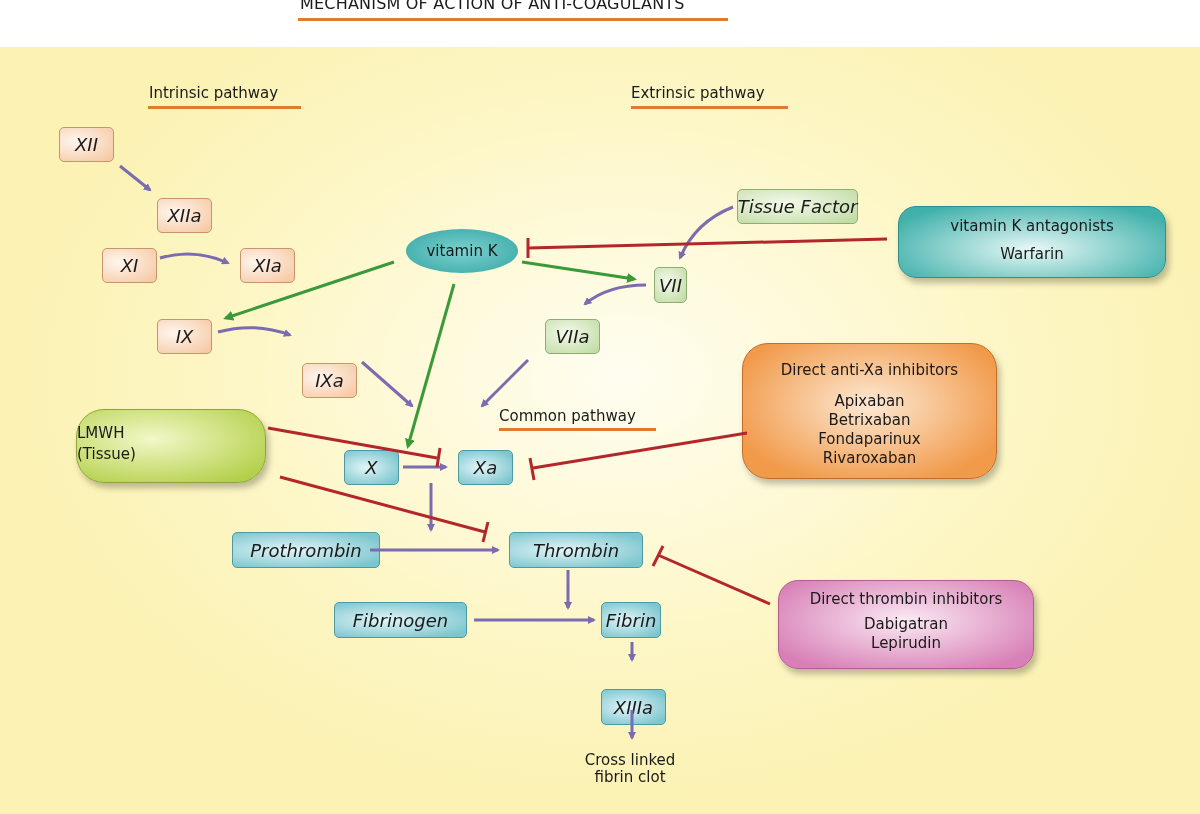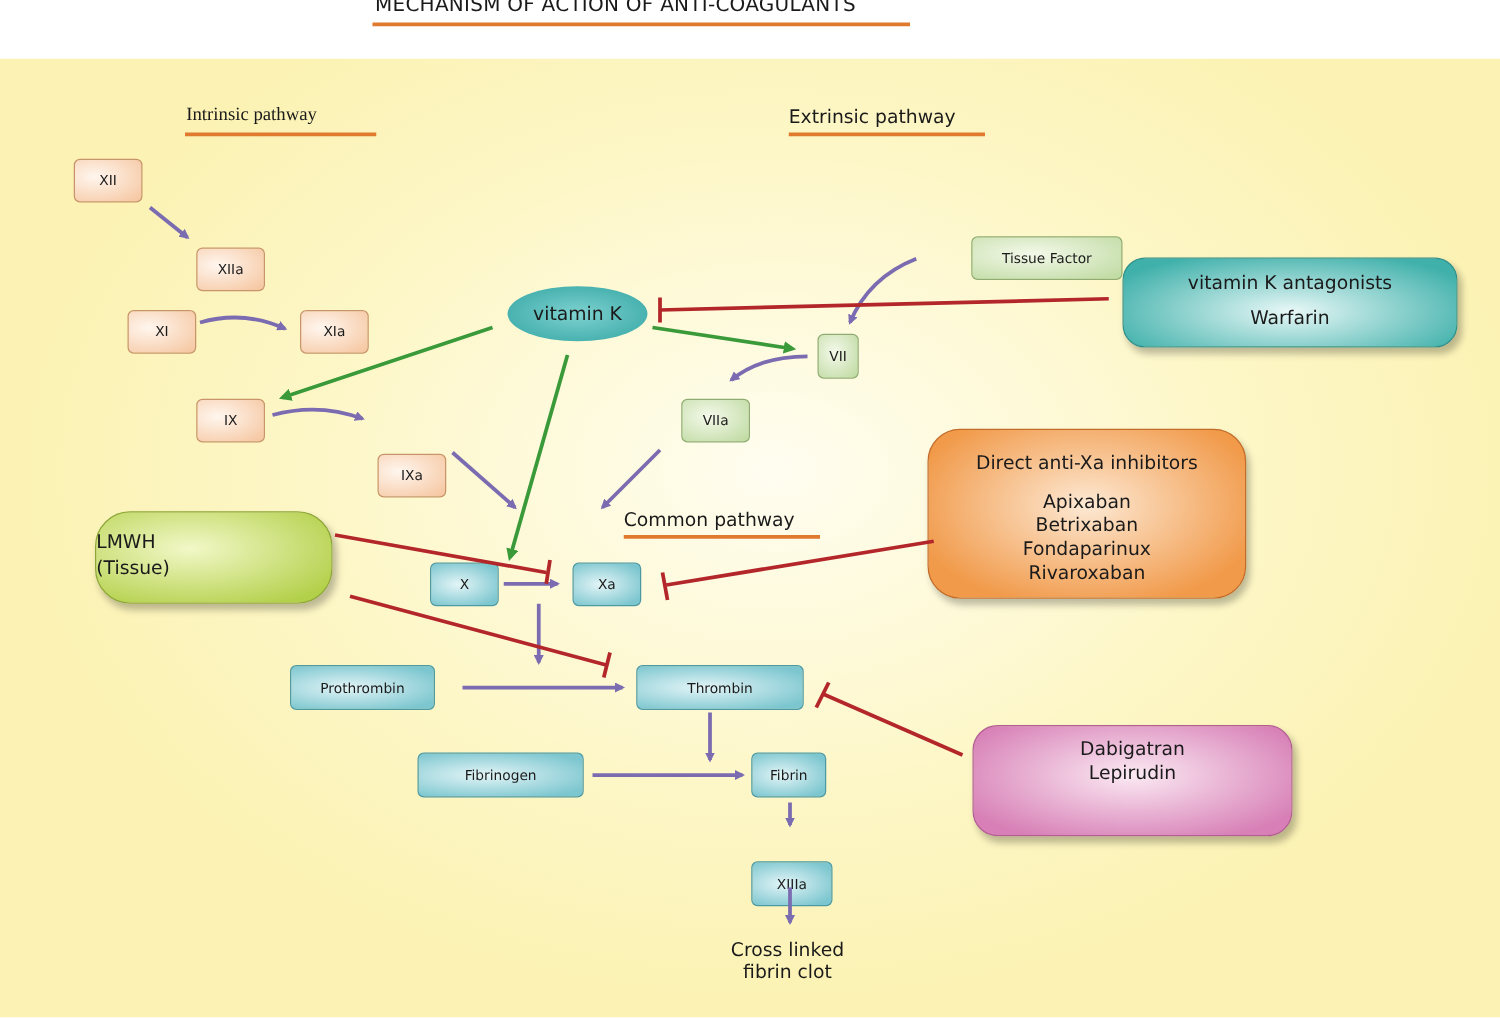--- a/index.html
+++ b/index.html
@@ -5,21 +5,21 @@
   html, body { margin:0; padding:0; }
   body { width:1200px; height:814px; position:relative; overflow:hidden; background:#ffffff;
          font-family:"DejaVu Sans", sans-serif; color:#1a1a1a; }
   #canvas { position:absolute; left:0; top:47px; width:1200px; height:767px;
             background: radial-gradient(ellipse 600px 420px at 620px 330px, #fffdf0 0%, #fdf7c8 60%, #fbf2b4 100%); }
   .title { position:absolute; left:300px; top:-6px; font-size:16px; letter-spacing:0.2px; white-space:nowrap; }
   .title-line { position:absolute; left:298px; top:18px; width:430px; height:3px; background:#e07a2e; }
   .heading { position:absolute; font-size:15px; white-space:nowrap; }
   .uline { position:absolute; height:3px; background:#e07a2e; }
   .box { position:absolute; box-sizing:border-box; display:flex; align-items:center; justify-content:center;
-         font-size:11px; border-radius:5px; white-space:nowrap; }
+         font-size:18px; border-radius:5px; white-space:nowrap;font-style:italic; }
   .peach { background: radial-gradient(ellipse at 30% 40%, #fff6ee 0%, #f6c9a5 90%); border:1px solid #c8956b; }
   .green { background: radial-gradient(ellipse at 40% 40%, #f4f9ea 0%, #c2dca6 90%); border:1px solid #8fad72; }
   .teal  { background: radial-gradient(ellipse at 40% 50%, #e3f5f7 0%, #7cc6cf 85%); border:1px solid #4e9aa3; }
   .vitk  { position:absolute; left:406px; top:229px; width:112px; height:44px; border-radius:50%;
            background: radial-gradient(ellipse at 50% 50%, #7ed2d0 0%, #3aa9a7 90%);
            display:flex; align-items:center; justify-content:center; font-size:15px; }
   .drugbox { position:absolute; box-sizing:border-box; border-radius:18px; text-align:center; font-size:15px;
              box-shadow: 3px 5px 6px rgba(0,0,0,0.25); line-height:19px; }
   .warf { left:898px; top:206px; width:268px; height:72px;
           background: radial-gradient(ellipse at 50% 60%, #e8f8f7 0%, #3fb0aa 85%); border:1px solid #2f8f8a; padding-top:10px; }
@@ -37,43 +37,43 @@
   svg.arrows { position:absolute; left:0; top:0; width:1200px; height:814px; pointer-events:none; }
 </style>
 </head>
 <body>
 
 <div class="title">MECHANISM OF ACTION OF ANTI-COAGULANTS</div>
 <div class="title-line"></div>
 
 <div id="canvas"></div>
 
-<div class="heading" style="left:149px;top:84px;font-family:Liberation Serif, serif;">Intrinsic pathway</div>
+<div class="heading" style="left:149px;top:84px;">Intrinsic pathway</div>
 <div class="uline" style="left:148px;top:106px;width:153px;"></div>
 <div class="heading" style="left:631px;top:84px;">Extrinsic pathway</div>
 <div class="uline" style="left:631px;top:106px;width:157px;"></div>
 <div class="heading" style="left:499px;top:407px;">Common pathway</div>
 <div class="uline" style="left:499px;top:428px;width:157px;"></div>
 
 <div class="box peach" style="left:59px;top:127px;width:55px;height:35px;">XII</div>
 <div class="box peach" style="left:157px;top:198px;width:55px;height:35px;">XIIa</div>
 <div class="box peach" style="left:102px;top:248px;width:55px;height:35px;">XI</div>
 <div class="box peach" style="left:240px;top:248px;width:55px;height:35px;">XIa</div>
 <div class="box peach" style="left:157px;top:319px;width:55px;height:35px;">IX</div>
 <div class="box peach" style="left:302px;top:319px;width:55px;height:35px;margin-top:44px;">IXa</div>
 
 <div class="vitk">vitamin K</div>
 
-<div class="box green" style="left:737px;top:189px;width:121px;height:35px;margin-left:40px;">Tissue Factor</div>
+<div class="box green" style="left:737px;top:189px;width:121px;height:35px;">Tissue Factor</div>
 <div class="box green" style="left:654px;top:267px;width:33px;height:36px;">VII</div>
 <div class="box green" style="left:545px;top:319px;width:55px;height:35px;">VIIa</div>
 
 <div class="box teal" style="left:344px;top:450px;width:55px;height:35px;">X</div>
 <div class="box teal" style="left:458px;top:450px;width:55px;height:35px;">Xa</div>
-<div class="box teal" style="left:232px;top:532px;width:116px;height:36px;">Prothrombin</div>
+<div class="box teal" style="left:232px;top:532px;width:148px;height:36px;">Prothrombin</div>
 <div class="box teal" style="left:509px;top:532px;width:134px;height:36px;">Thrombin</div>
 <div class="box teal" style="left:334px;top:602px;width:133px;height:36px;">Fibrinogen</div>
 <div class="box teal" style="left:601px;top:602px;width:60px;height:36px;">Fibrin</div>
 <div class="box teal" style="left:601px;top:668px;width:65px;height:36px;margin-top:21px;">XIIIa</div>
 <div class="clot">
   <div>Cross linked</div>
   <div>fibrin clot</div>
 </div>
 
 <div class="drugbox warf">
@@ -83,20 +83,21 @@
 
 <div class="drugbox antixa">
   <div class="hd">Direct anti-Xa inhibitors</div>
   <div>Apixaban</div>
   <div>Betrixaban</div>
   <div>Fondaparinux</div>
   <div>Rivaroxaban</div>
 </div>
 
 <div class="drugbox dti">
+  <div class="hd">Direct thrombin inhibitors</div>
   <div>Dabigatran</div>
   <div>Lepirudin</div>
 </div>
 
 <div class="lmwh">
   <div>LMWH</div>
   <div>(Tissue)</div>
 </div>
 
 <svg class="arrows" viewBox="0 0 1200 814">

